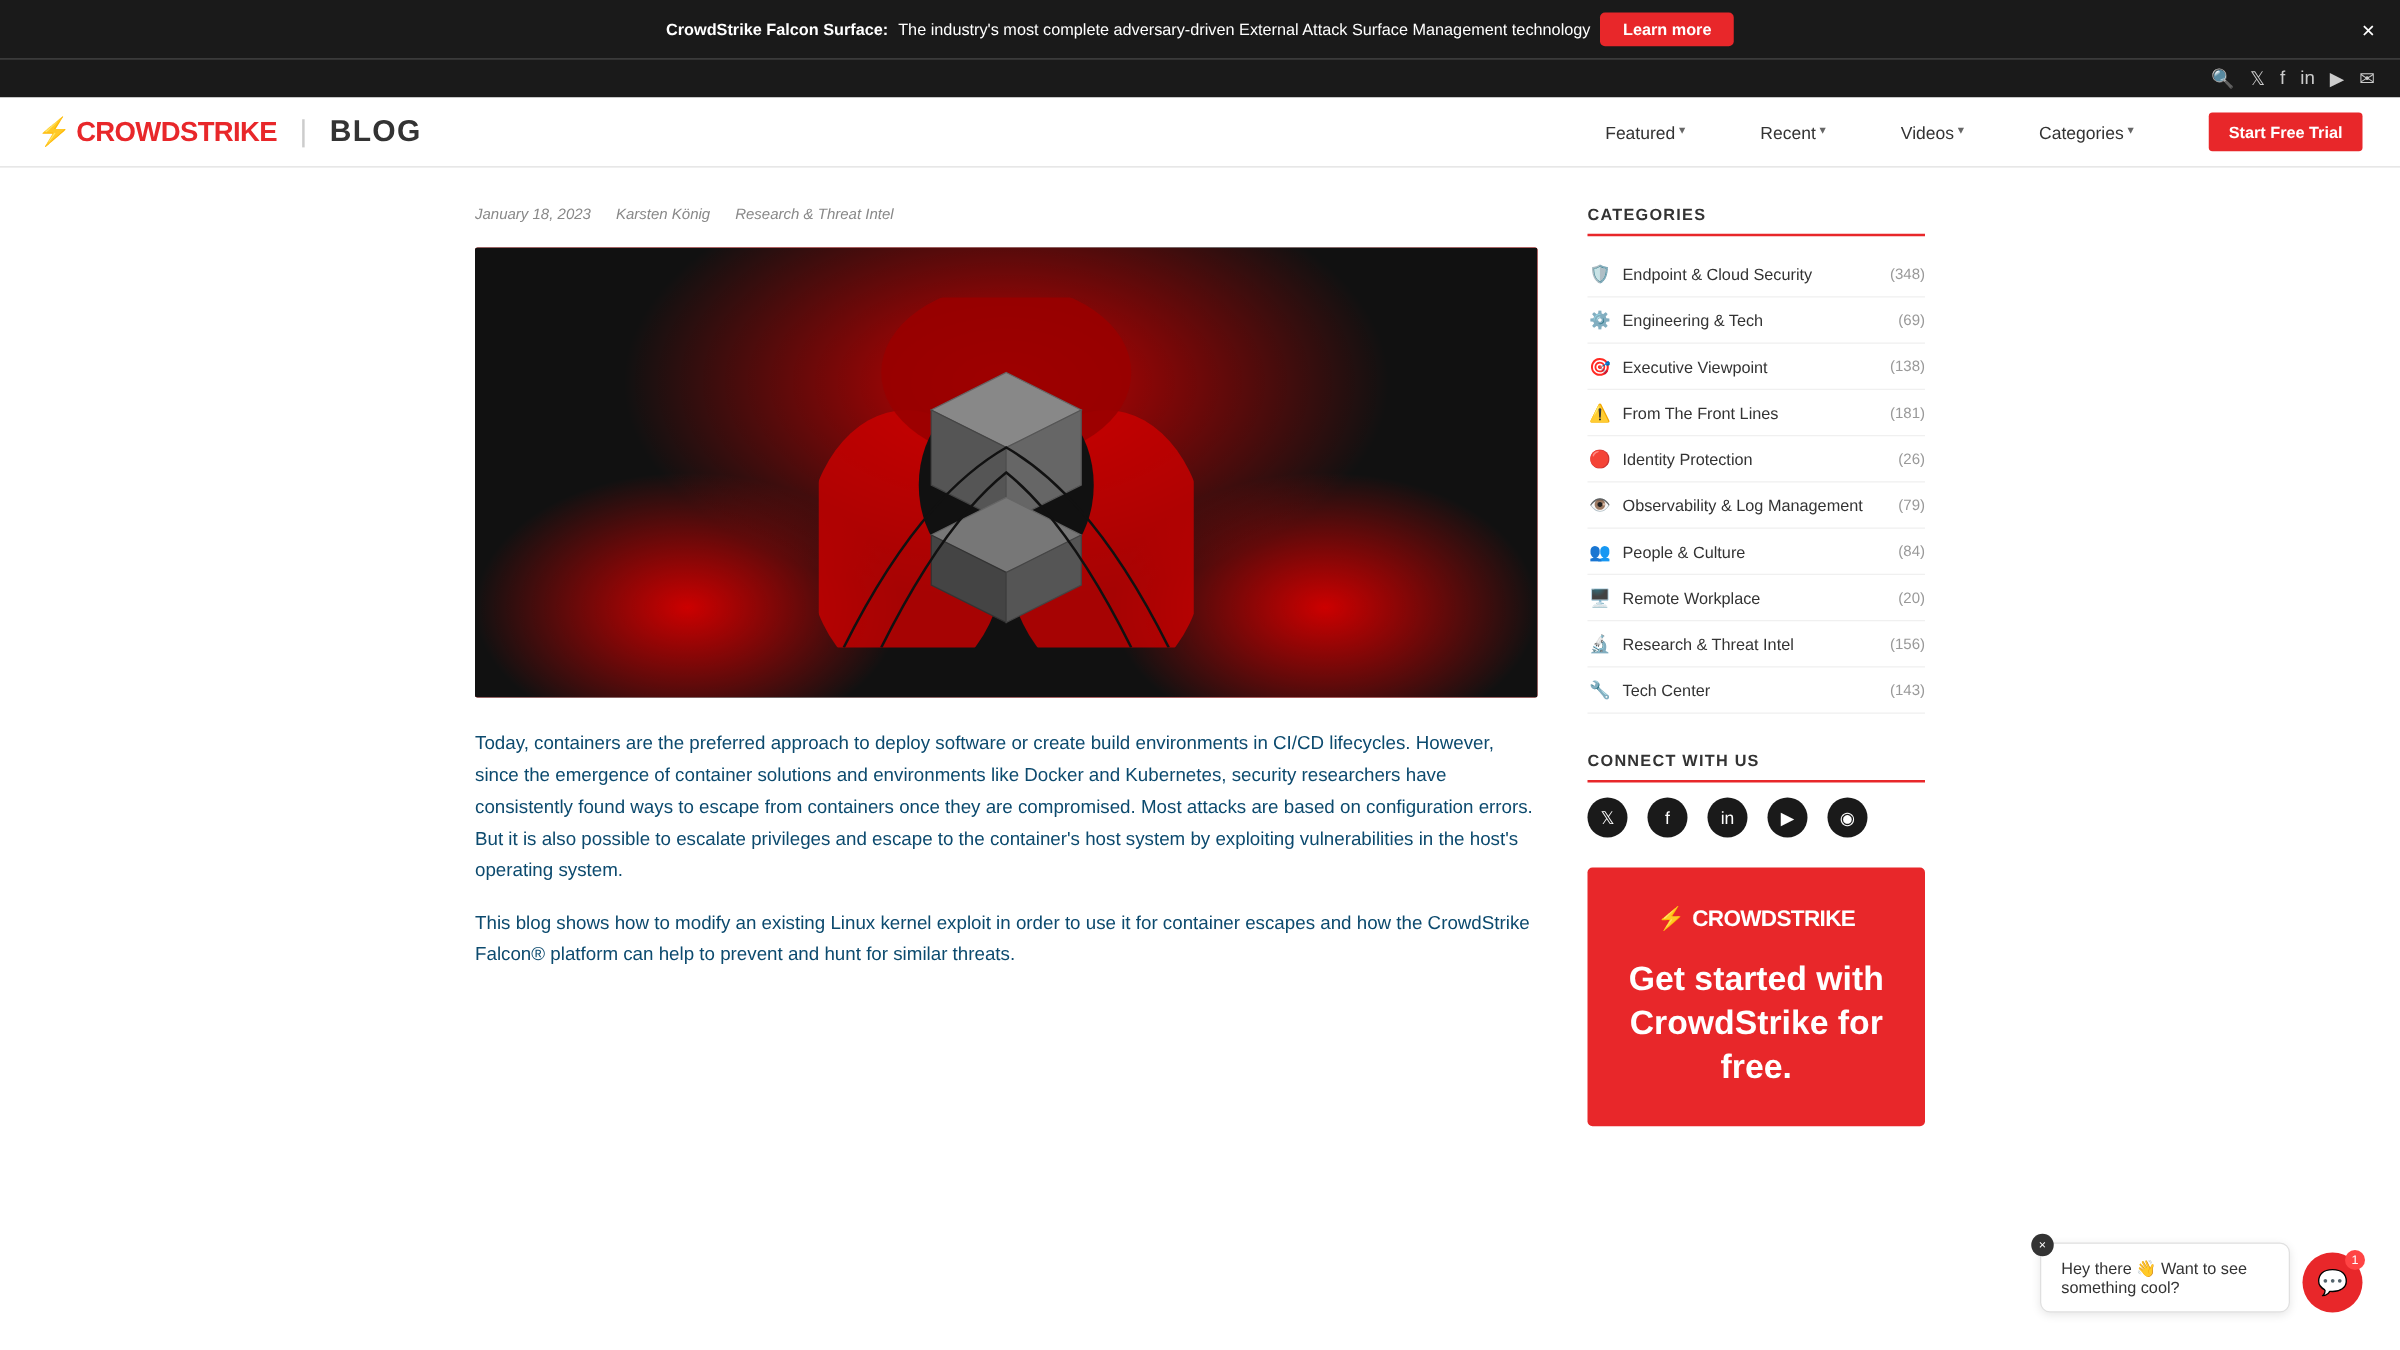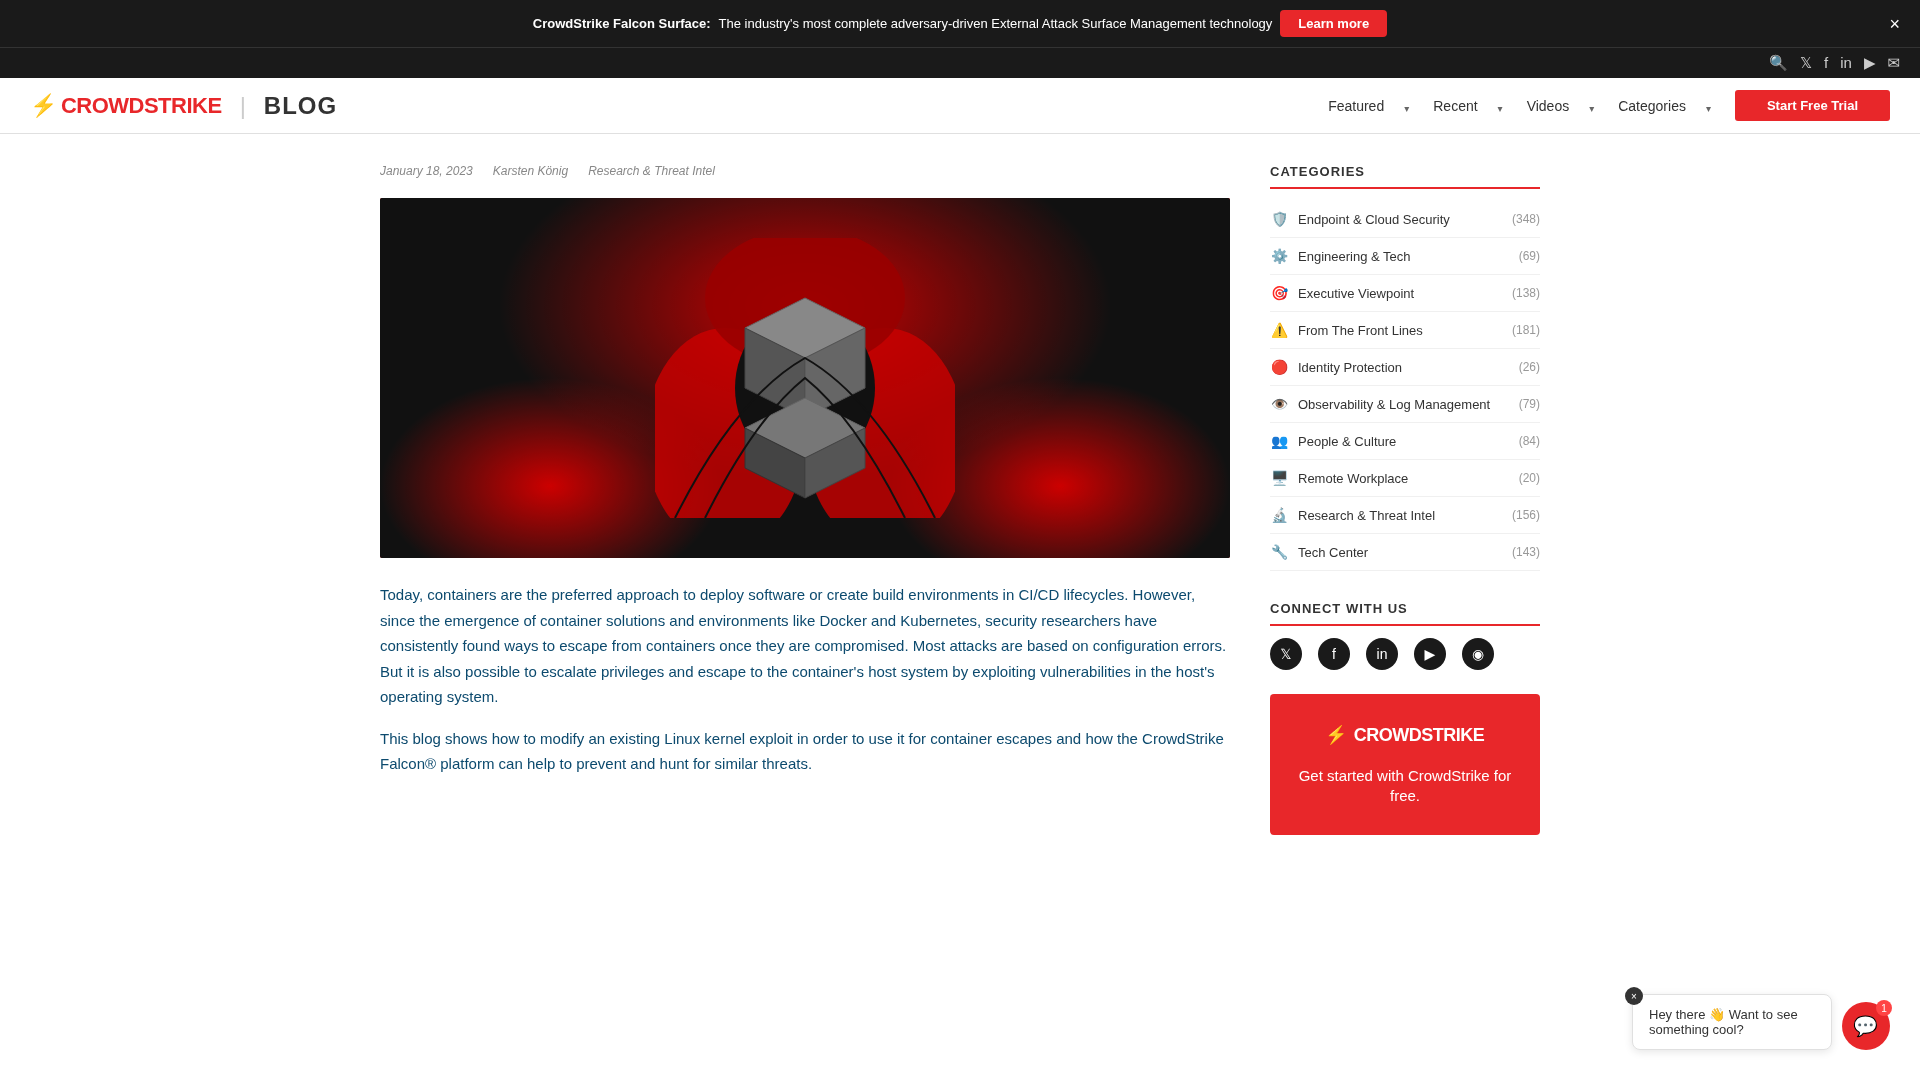--- a/index.html
+++ b/index.html
@@ -94,29 +94,30 @@
       display: flex;
       align-items: center;
       gap: 24px;
     }
     .nav-link {
       color: #333;
       text-decoration: none;
       font-size: 14px;
       font-weight: 500;
       display: flex;
-      align-items: flex-end;
-      gap: 20px;
-      cursor: pointer;
+      align-items: flex-start;
+      gap: 3px;
+      cursor: pointer;
+      margin-left: 36px;
     }
     .nav-link .chevron { font-size: 10px; color: #666; }
     .nav-cta {
       background: #e8272a;
       color: #fff !important;
-      padding: 8px 32px;
+      padding: 8px 16px;
       border-radius: 3px;
       font-weight: 700;
       text-decoration: none;
       font-size: 13px;
     }
 
     
     #main-content {
       max-width: 1200px;
       margin: 0 auto;
@@ -262,22 +263,22 @@
       font-size: 18px;
       font-weight: 900;
       letter-spacing: -0.5px;
       margin-bottom: 20px;
       display: flex;
       align-items: center;
       justify-content: center;
       gap: 6px;
     }
     #ad-banner .ad-headline {
-      font-size: 15px;
-      font-weight: 400;
+      font-size: 27px;
+      font-weight: 700;
       line-height: 1.3;
     }
 
     
     #chat-widget {
       position: fixed;
       bottom: 30px;
       right: 30px;
       display: flex;
       align-items: flex-end;

